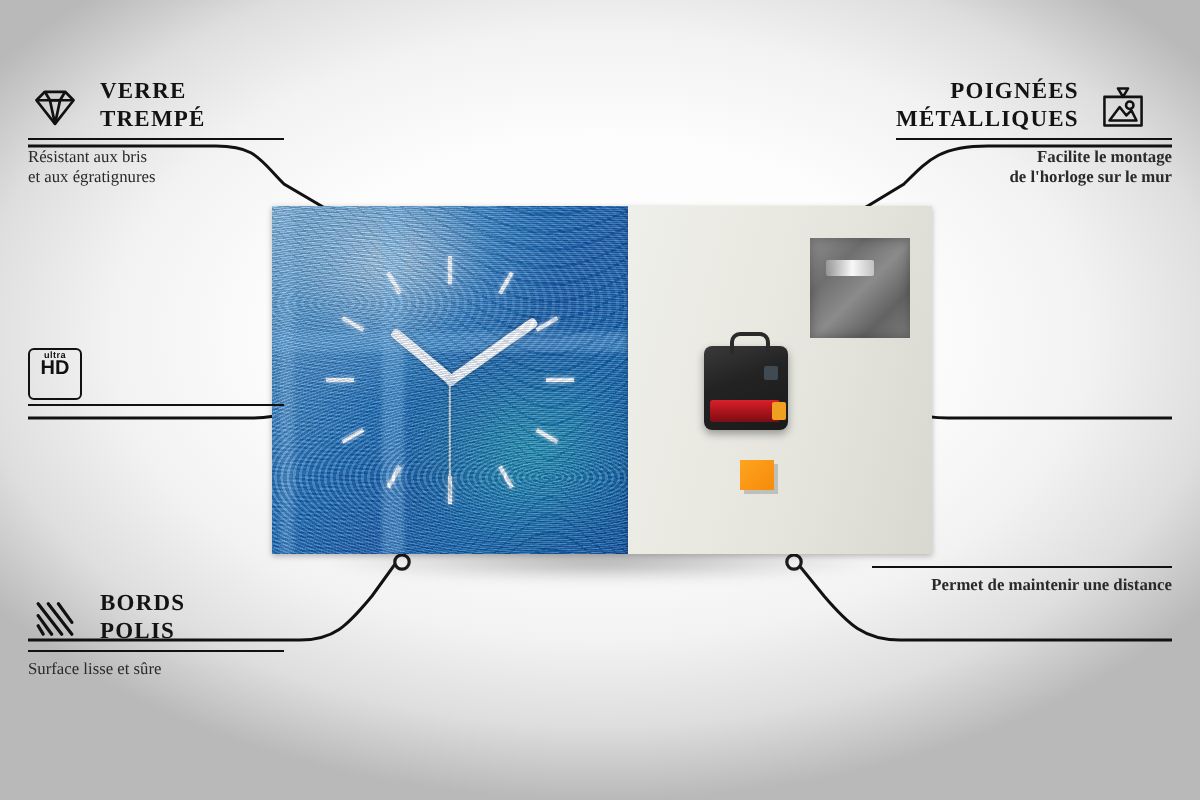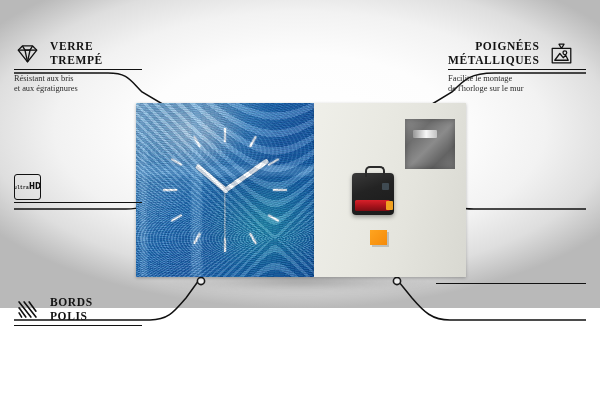--- a/index.html
+++ b/index.html
@@ -2,21 +2,21 @@
 <html><head>
 <meta charset="utf-8">
 <style>
   html,body{margin:0;padding:0;}
   body{
     width:600px;height:400px;overflow:hidden;
     font-family:"Liberation Serif", serif;
     background:#ffffff;
   }
   #stage{
-    position:relative;width:600px;height:308px;
+    position:relative;width:600px;height:400px;
     background:
       radial-gradient(ellipse 62% 58% at 50% 42%, #ffffff 0%, #fdfdfd 42%, #f2f2f2 66%, #dedede 84%, #b9b9b9 100%);
   }
 
   
   .product-shadow{
     position:absolute;left:120px;top:268px;width:360px;height:26px;
     background:radial-gradient(ellipse 50% 50% at 50% 50%, rgba(70,70,70,.42) 0%, rgba(110,110,110,.18) 48%, rgba(150,150,150,0) 78%);
     filter:blur(3px);
   }
@@ -111,26 +111,26 @@
     padding-top:3.5px;
   }
   .rule{height:1.4px;background:#111;margin-top:2px;}
   .ico{width:27px;height:27px;flex:0 0 27px;color:#111;}
   .ico svg{display:block;width:100%;height:100%;}
   .left .co-head{justify-content:flex-start;}
   .left .co-title{text-align:left;}
   .left .co-sub{text-align:left;}
   .right .co-head{justify-content:flex-start;}
   .right .co-title{text-align:right;}
-  .right .co-sub{text-align:left;}
+  .right .co-sub{text-align:right;font-weight:bold;}
 
   .hd-badge{
     width:25px;height:24px;border:1.6px solid #111;border-radius:3px;
-    display:flex;flex-direction:row;align-items:center;justify-content:center;
-    font-family:Liberation Mono, monospace;color:#111;flex:0 0 25px;
+    display:flex;flex-direction:column;align-items:center;justify-content:flex-start;
+    font-family:Liberation Sans, sans-serif;color:#111;flex:0 0 25px;
   }
   .hd-badge .u{font-size:4.6px;font-weight:700;letter-spacing:.2px;line-height:5px;}
   .hd-badge .h{font-size:10px;font-weight:700;line-height:10px;}
 
   #lines{position:absolute;left:0;top:0;width:600px;height:400px;pointer-events:none;}
 </style>
 </head>
 <body>
 
 <div id="stage">
@@ -253,20 +253,21 @@
               <path d="M12 7 L26 25"></path>
               <path d="M6 14 L14 25"></path>
               <path d="M6 20 L9 25"></path>
               <path d="M18 7 L26 18"></path>
         </g>
           </svg>
       </span>
       <span class="co-title"><span>BORDS</span><br><span>POLIS</span></span>
     </div>
     <div class="rule"></div>
+    <div class="co-sub"><span>Surface lisse et sûre</span></div>
   </div>
 
   <div class="callout right" style="right:14px;top:40px;width:138px;">
     <div class="co-head">
       <span class="co-title"><span>POIGNÉES</span><br><span>MÉTALLIQUES</span></span>
       <span class="ico">
         <svg viewBox="0 0 32 32">
             <g fill="none" stroke="currentColor" stroke-width="1.5" stroke-linejoin="round">
           <rect x="5" y="10" width="22" height="17"></rect>
           <path d="M16 10 L13 5 H19 Z"></path>
@@ -276,16 +277,16 @@
           </svg>
       </span>
     </div>
     <div class="rule"></div>
     <div class="co-sub"><span>Facilite le montage</span><br><span>de l'horloge sur le mur</span></div>
   </div>
 
 
   <div class="callout right" style="right:14px;top:281px;width:150px;">
     <div class="rule"></div>
-    <div class="co-sub"><br></div>
+    <div class="co-sub"><span>Permet de maintenir une distance</span><br></div>
   </div>
 
 </div>
 
 </body></html>

